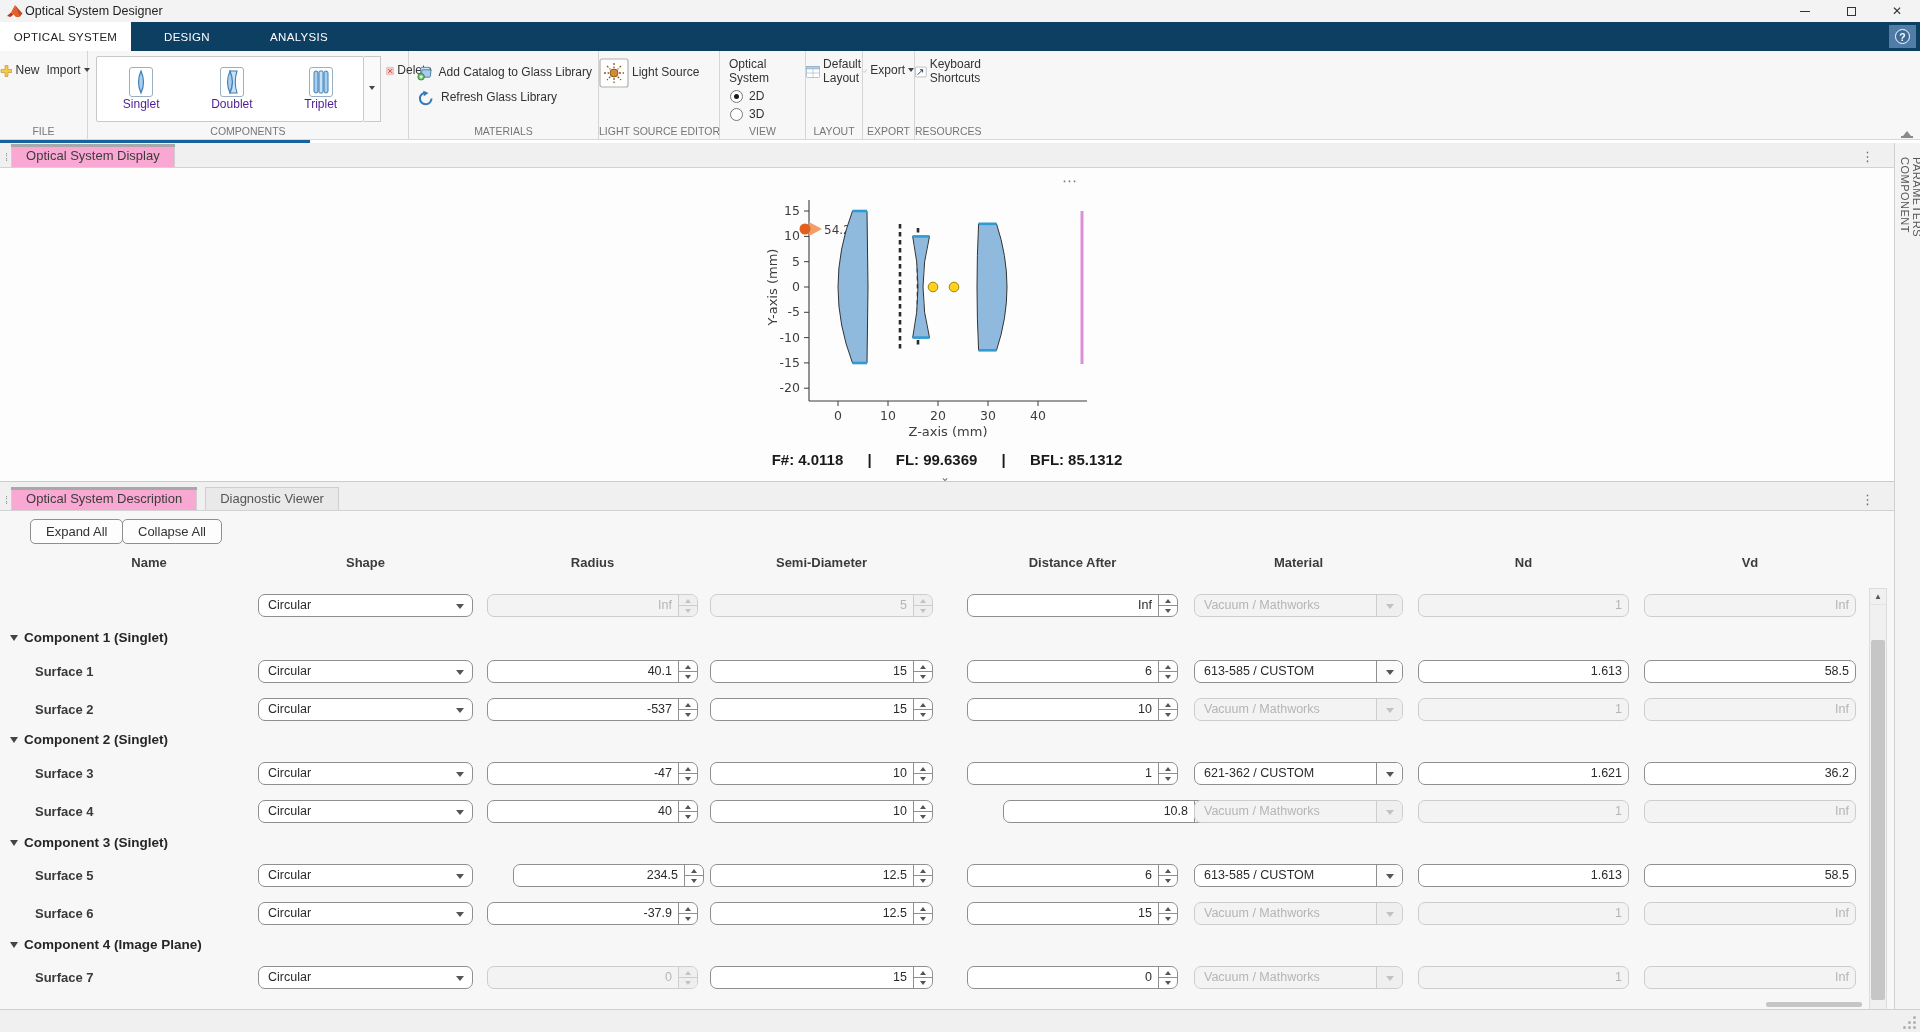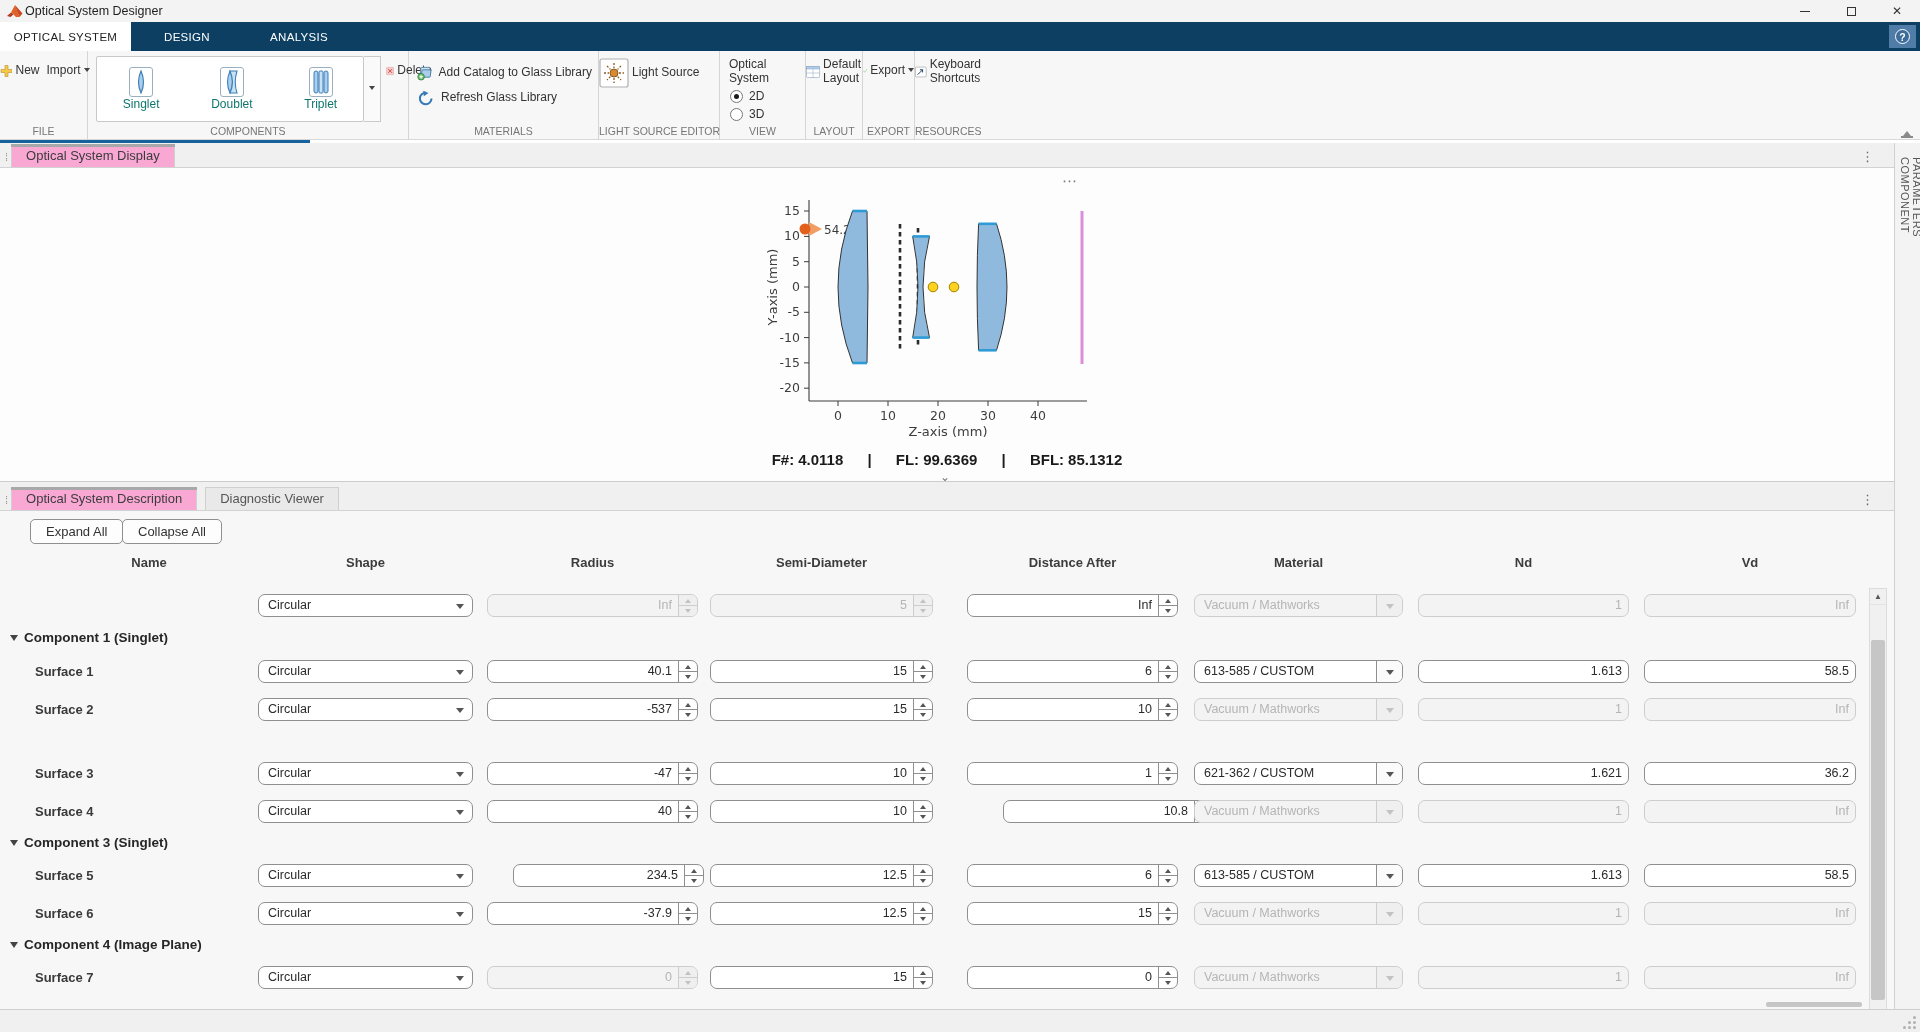--- a/index.html
+++ b/index.html
@@ -21,21 +21,21 @@
   #helpbtn .q{width:15px;height:15px;border:1.4px solid #fff;border-radius:50%;color:#fff;font-size:10.5px;font-weight:bold;display:flex;align-items:center;justify-content:center;background:#3c6c97}
   
   #toolstrip{position:absolute;left:0;top:51px;width:1920px;height:89px;background:#f7f7f7;display:flex;border-bottom:1px solid #d8d8d8}
   .section{position:relative;height:100%;border-right:1px solid #d5d5d5;flex:none}
   .sec-label{position:absolute;left:0;right:0;bottom:2px;text-align:center;font-size:10.5px;color:#767676;white-space:nowrap}
   .vbtn{display:flex;flex-direction:row;align-items:center;gap:3px;padding-top:7px;font-size:12px;color:#333;cursor:default;line-height:1.15}
   .tri-dn{width:0;height:0;border:3.5px solid transparent;border-top:4.5px solid #444;margin-top:1px}
   .hbtn{display:flex;align-items:flex-start;gap:6px;font-size:12px;color:#333;padding:2px 6px;cursor:default;white-space:nowrap}
   
   #gallery{position:absolute;left:8px;top:5px;width:268px;height:66px;background:#fff;border:1px solid #c9c9c9;border-radius:2px;display:flex;align-items:center;justify-content:space-around}
-  .gitem{display:flex;flex-direction:column;align-items:center;gap:0;font-size:12px;color:#0f766e;padding:2px 8px}
+  .gitem{display:flex;flex-direction:column;align-items:center;gap:0;font-size:12px;color:#4c1d95;padding:2px 8px}
   .lensbox{width:24px;height:30px;border:1px solid #9ab0c0;border-radius:3px;background:#fff;display:flex;align-items:center;justify-content:center}
   #gal-arrow{position:absolute;left:276px;top:5px;width:17px;height:66px;border:1px solid #c9c9c9;border-left:none;background:#fafafa;display:flex;align-items:center;justify-content:center}
   
   .radio-row{display:flex;align-items:center;gap:6px;font-size:12px;color:#333;margin:4px 0 0 10px}
   .rad{width:13px;height:13px;border:1px solid #777;border-radius:50%;background:#fff;position:relative}
   .rad.sel::after{content:"";position:absolute;left:3px;top:3px;width:5px;height:5px;border-radius:50%;background:#1a1a1a}
   
   #accent{position:absolute;left:0;top:140px;width:310px;height:3px;background:#17629c}
   .strip{position:absolute;left:0;width:1920px;background:#f0f0f0;border-bottom:1px solid #d2d2d2;display:flex;align-items:flex-end}
   .grip{color:#9a9a9a;font-size:11px;margin:0 4px 4px 5px;letter-spacing:-1px}
@@ -547,20 +547,24 @@
             <span class="tri"></span>
           </span>
         </div>
         <div class="fld dis" style="left:1418px;width:211px">
           <span class="fval">1</span>
         </div>
         <div class="fld dis" style="left:1644px;width:212px">
           <span class="fval">Inf</span>
         </div>
       </div>
+      <div class="crow" style="top:221px">
+        <i class="ctri"></i>
+        <span class="cname">Component 2 (Singlet)</span>
+      </div>
       <div class="srow" style="top:251px">
         <span class="sname">Surface 3</span>
         <div class="dd " style="left:258px;width:215px">
           <span class="dval">Circular</span>
           <span class="dar">
             <span class="tri"></span>
           </span>
         </div>
         <div class="spn " style="left:487px;width:211px">
           <span class="fval">-47</span>

